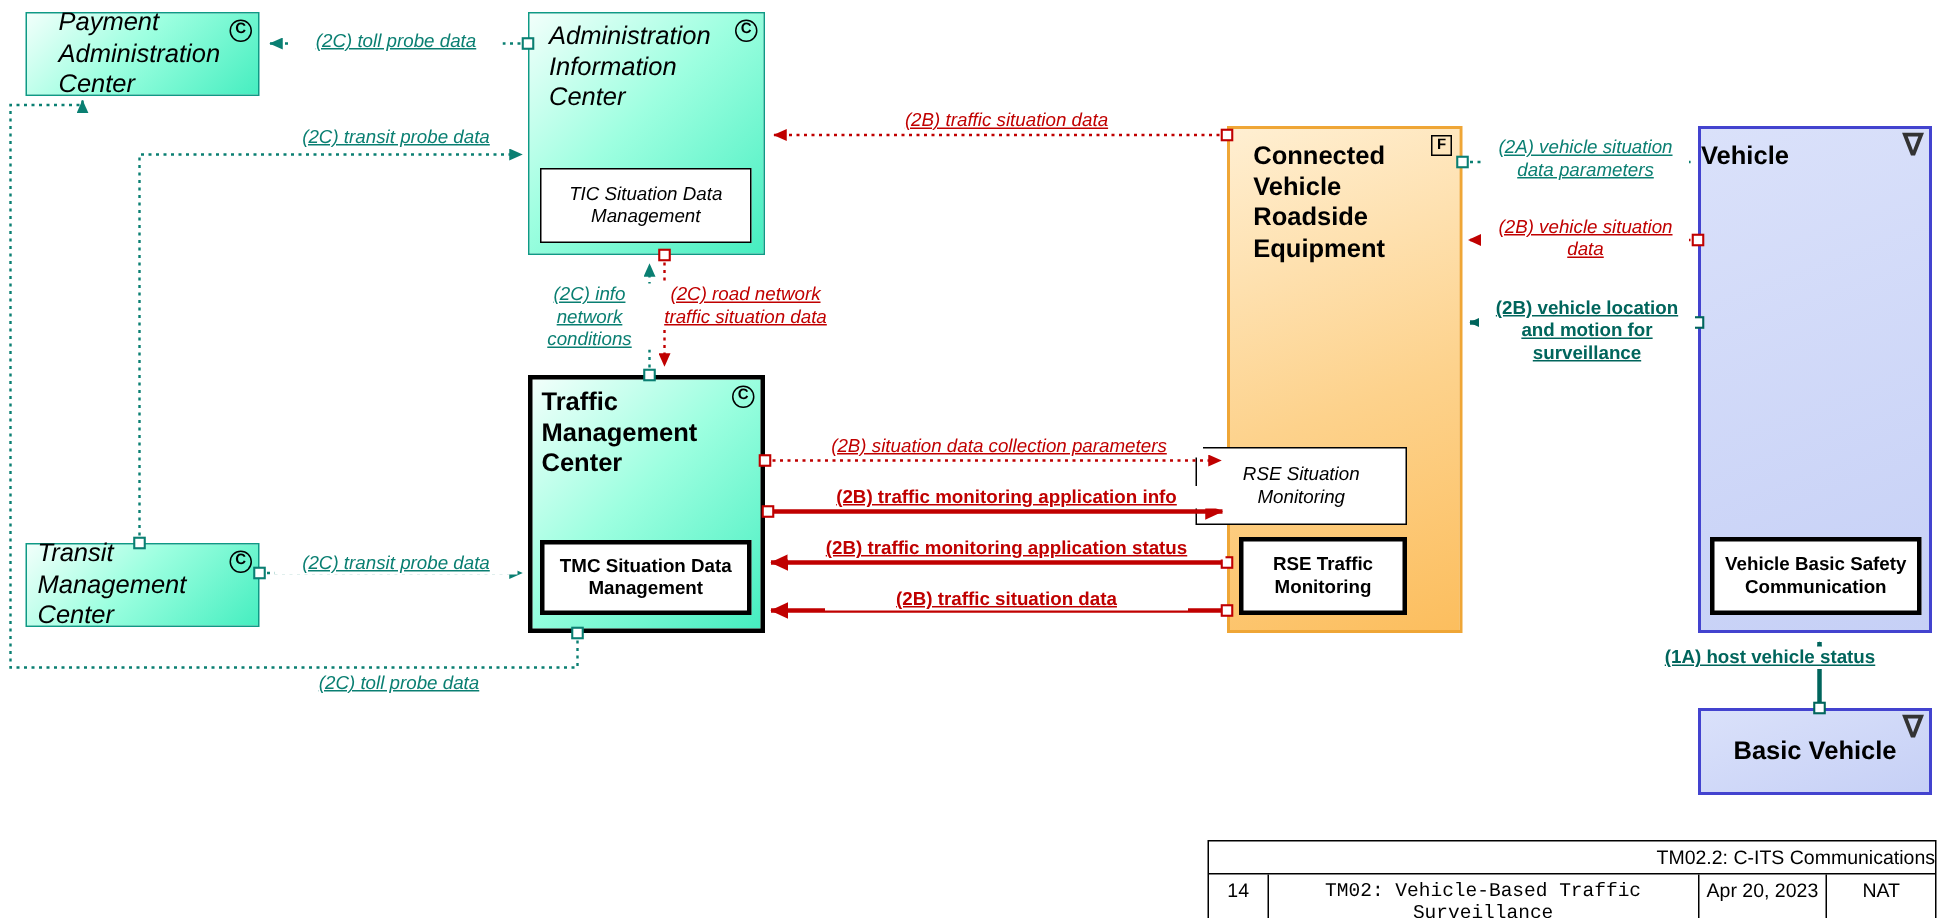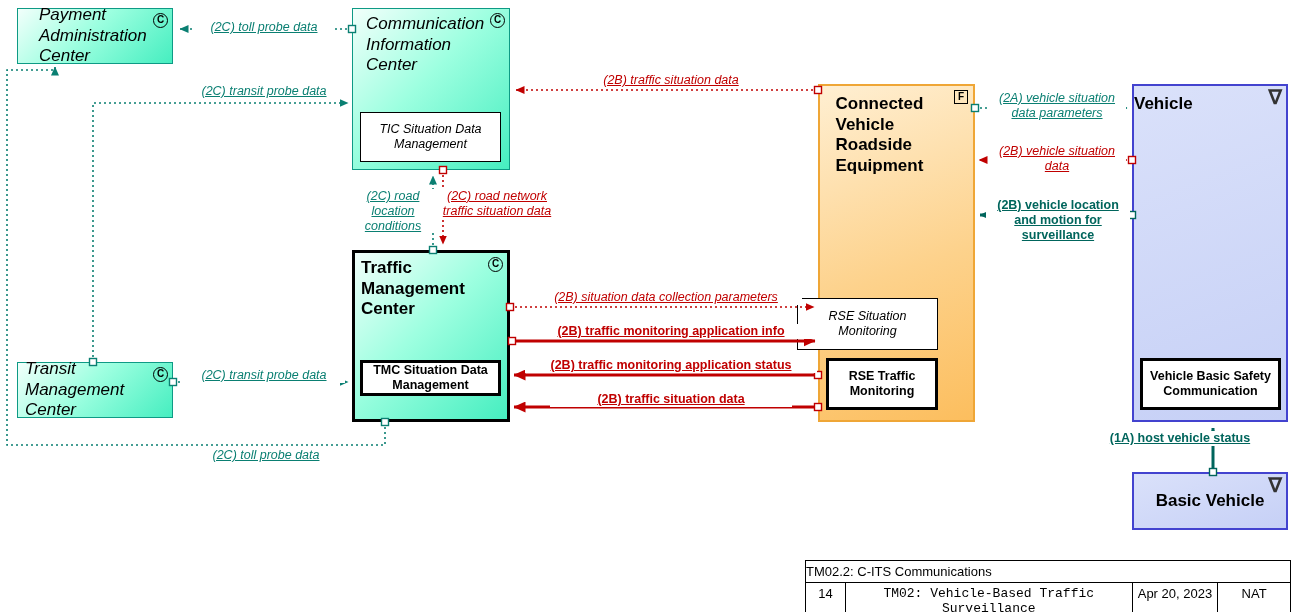--- a/index.html
+++ b/index.html
@@ -43,21 +43,21 @@
 
   .flabel { position:absolute; z-index:5; text-align:center; font-size:12.5px; line-height:1.18;
             background:#fff; text-decoration:underline; padding:0 1px; }
   .lt  { color:var(--teal); font-style:italic; }
   .lr  { color:var(--red);  font-style:italic; }
   .lrb { color:var(--red);  font-weight:bold; }
   .ltb { color:var(--teal-dark); font-weight:bold; }
 
   .titleblock { position:absolute; left:805px; top:560px; width:486px; z-index:2; border:1px solid #000;
                 background:#fff; font-size:13px; color:#000; box-sizing:border-box; }
-  .tb-row1 { border-bottom:1px solid #000; text-align:left; padding:3px 0; }
+  .tb-row1 { border-bottom:1px solid #000; text-align:right; padding:3px 0; }
   .tb-row2 { display:flex; }
   .tb-cell { padding:3px 2px; text-align:center; border-right:1px solid #000; box-sizing:border-box; }
   .tb-num   { width:40px; }
   .tb-title { width:288px;font-family:Liberation Mono, monospace; }
   .tb-date  { width:86px; }
   .tb-org   { width:72px; border-right:none; }
 </style>
 </head>
 <body>
 
@@ -112,31 +112,31 @@
     <rect class="port dteal" x="1209.5" y="468.5" width="7" height="7"></rect>
   </svg>
 
   <div class="node center vcenter" style="left:17px;top:8px;width:156px;height:56px">
     <span class="icon-c">C</span>
     <div class="title it" style="max-width:112px">Payment Administration Center</div>
   </div>
 
   <div class="node center" style="left:352px;top:8px;width:158px;height:162px">
     <span class="icon-c">C</span>
-    <div class="title it" style="max-width:130px">Communication Information Center</div>
+    <div class="title it" style="max-width:130px">Administration Information Center</div>
   </div>
   <div class="subbox subit" style="left:360px;top:112px;width:141px;height:50px">
     <span>TIC Situation Data Management</span>
   </div>
 
   <div class="node center tmcb" style="left:352px;top:250px;width:158px;height:172px">
     <span class="icon-c">C</span>
     <div class="title b" style="max-width:140px">Traffic Management Center</div>
   </div>
-  <div class="subbox subbold" style="left:360px;top:360px;width:141px;height:36px">
+  <div class="subbox subbold" style="left:360px;top:360px;width:141px;height:50px">
     <span>TMC Situation Data Management</span>
   </div>
 
   <div class="node center vcenter" style="left:17px;top:362px;width:156px;height:56px">
     <span class="icon-c">C</span>
     <div class="title it" style="max-width:140px">Transit Management Center</div>
   </div>
 
   <div class="node rseb" style="left:818px;top:84px;width:157px;height:338px">
     <span class="icon-f">F</span>
@@ -161,21 +161,21 @@
     <span class="icon-tri">∇</span>
     <div class="title b">Basic Vehicle</div>
   </div>
 
   <div class="flabel lt" style="left:193px;top:20px;width:140px">(2C) toll probe data</div>
   <div class="flabel lt" style="left:178px;top:84px;width:170px">(2C) transit probe data</div>
   <div class="flabel lr" style="left:555px;top:73px;width:230px">(2B) traffic situation data</div>
   <div class="flabel lt" style="left:988px;top:91px;width:136px">(2A) vehicle situation data parameters</div>
   <div class="flabel lr" style="left:988px;top:144px;width:136px">(2B) vehicle situation data</div>
   <div class="flabel ltb" style="left:986px;top:198px;width:142px">(2B) vehicle location and motion for surveillance</div>
-  <div class="flabel lt" style="left:352px;top:189px;width:80px">(2C) road location conditions</div>
+  <div class="flabel lt" style="left:352px;top:189px;width:80px">(2C) info network conditions</div>
   <div class="flabel lr" style="left:440px;top:189px;width:112px">(2C) road network traffic situation data</div>
   <div class="flabel lr" style="left:530px;top:290px;width:270px">(2B) situation data collection parameters</div>
   <div class="flabel lrb" style="left:530px;top:324px;width:280px">(2B) traffic monitoring application info</div>
   <div class="flabel lrb" style="left:525px;top:358px;width:290px">(2B) traffic monitoring application status</div>
   <div class="flabel lrb" style="left:550px;top:392px;width:240px">(2B) traffic situation data</div>
   <div class="flabel lt" style="left:183px;top:368px;width:160px">(2C) transit probe data</div>
   <div class="flabel lt" style="left:185px;top:448px;width:160px">(2C) toll probe data</div>
   <div class="flabel ltb" style="left:1098px;top:431px;width:162px">(1A) host vehicle status</div>
 
   <div class="titleblock">

